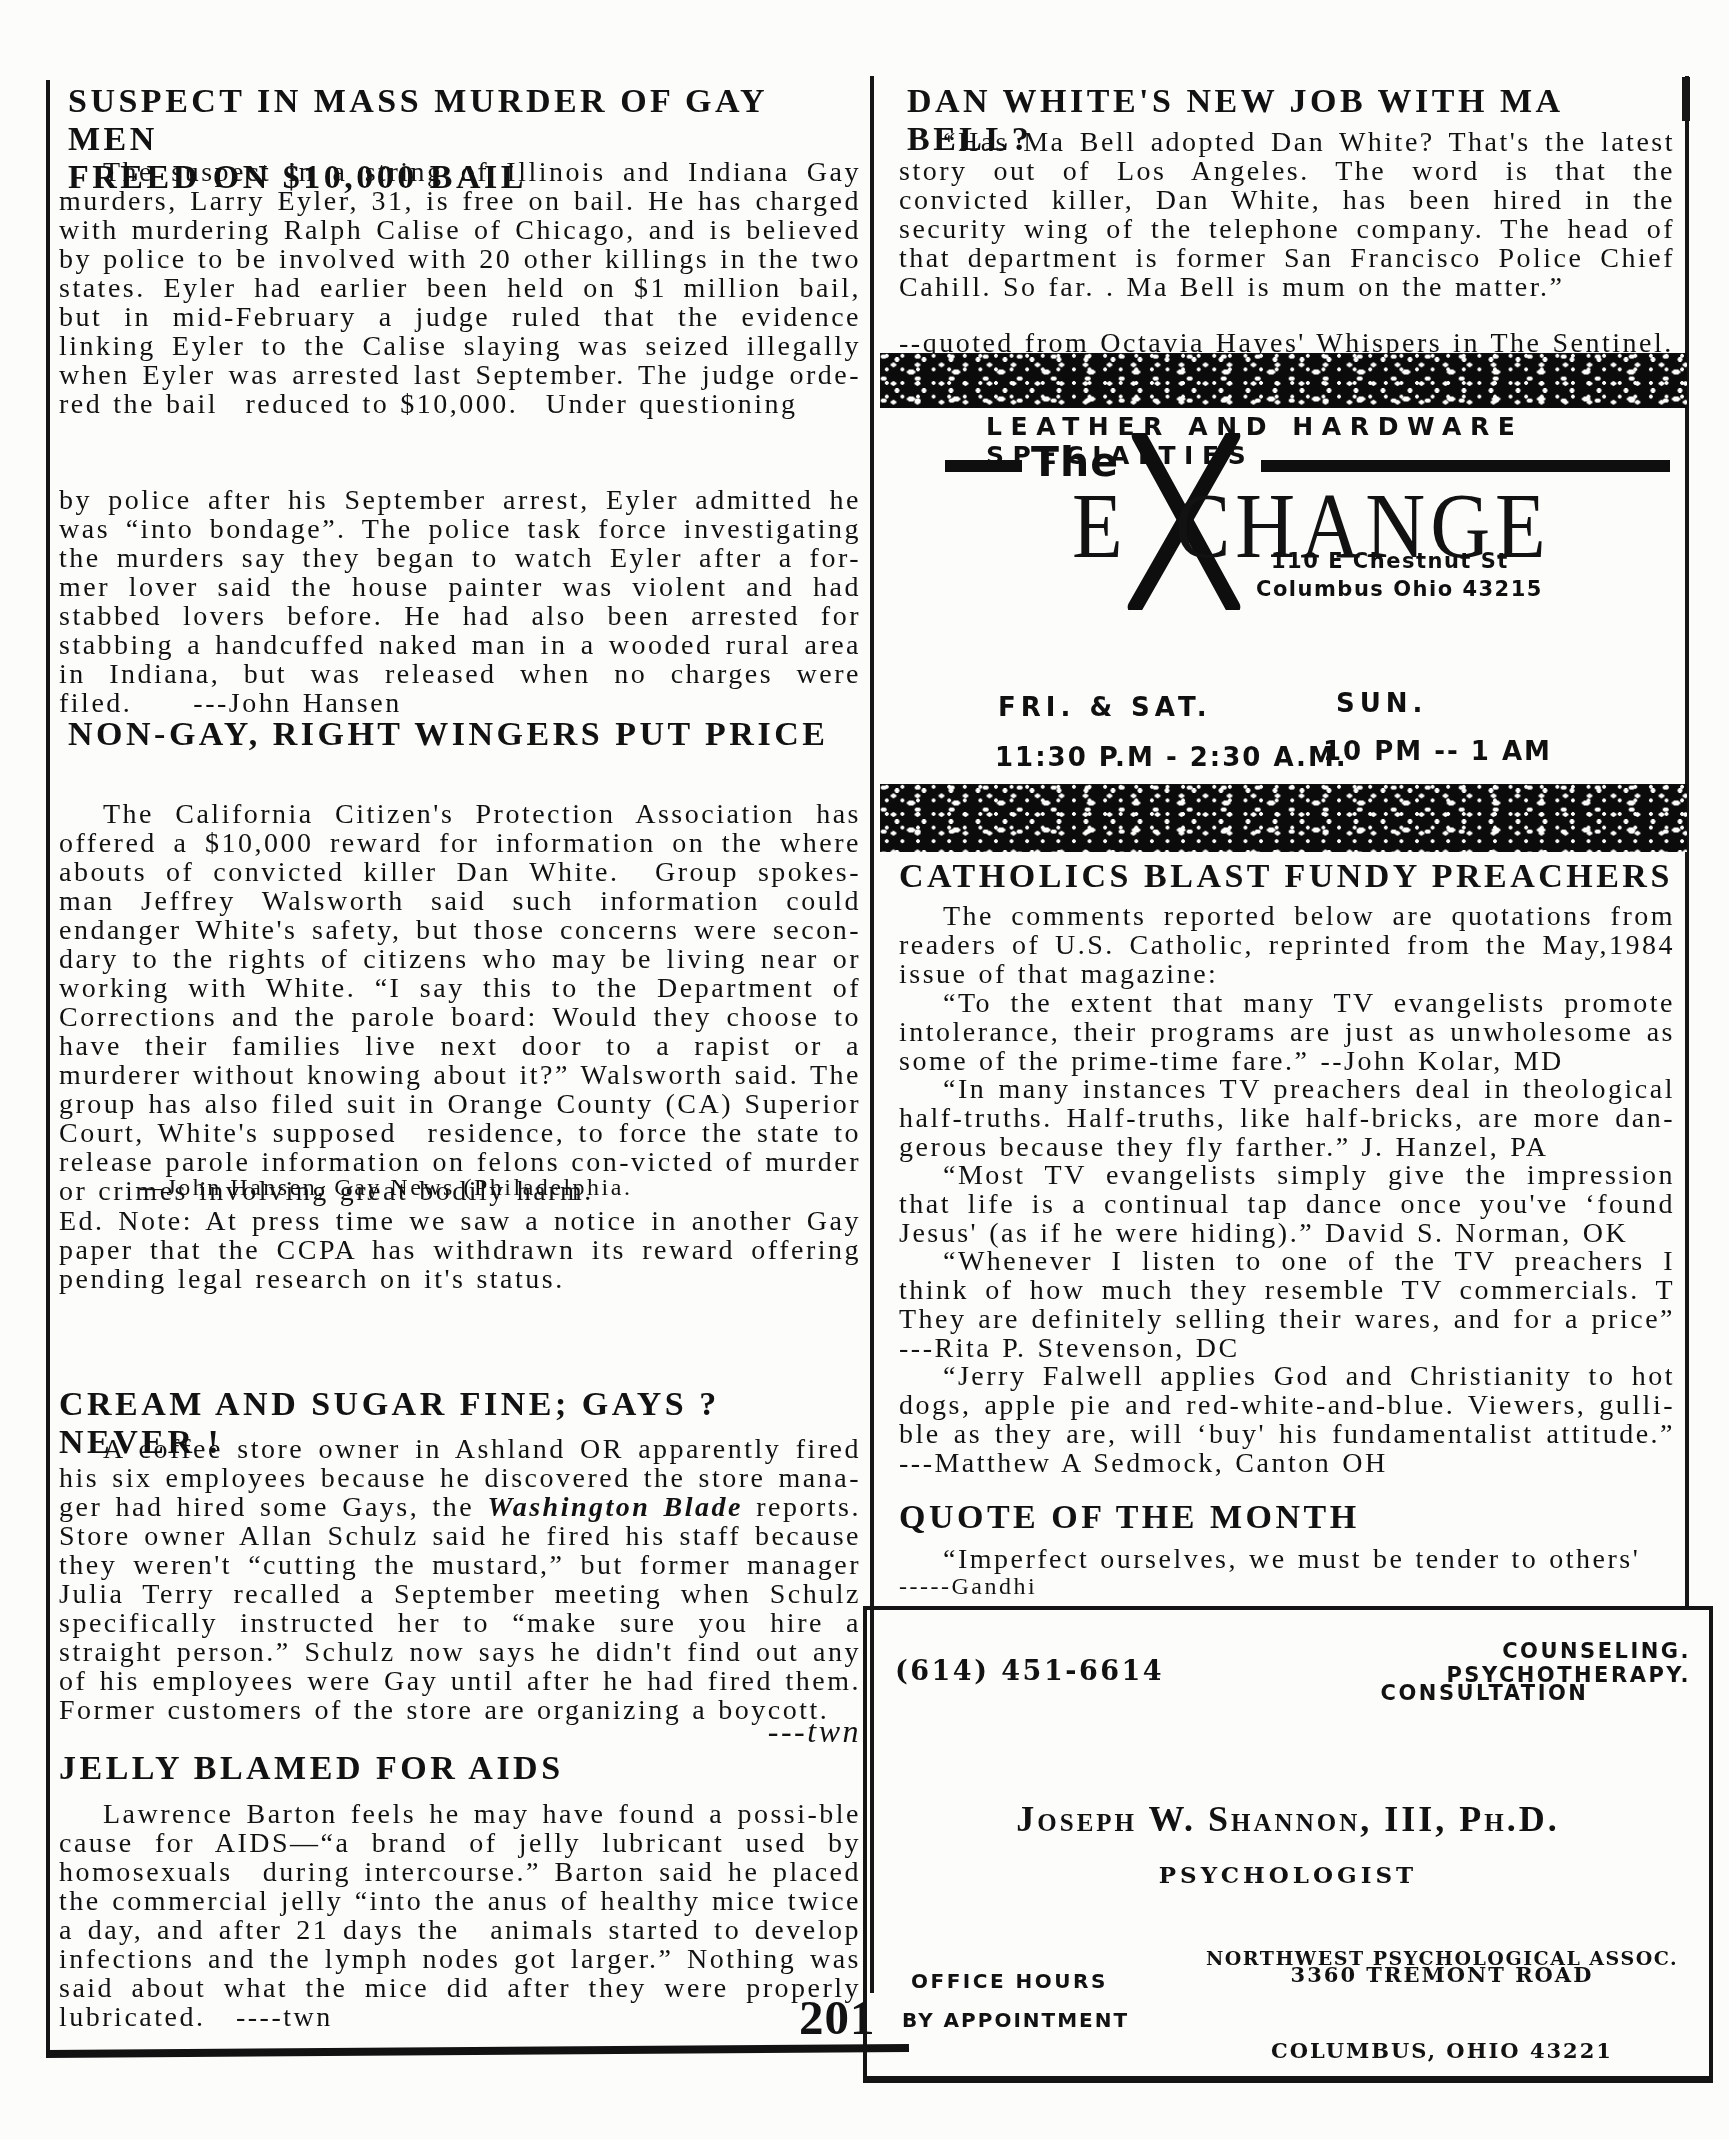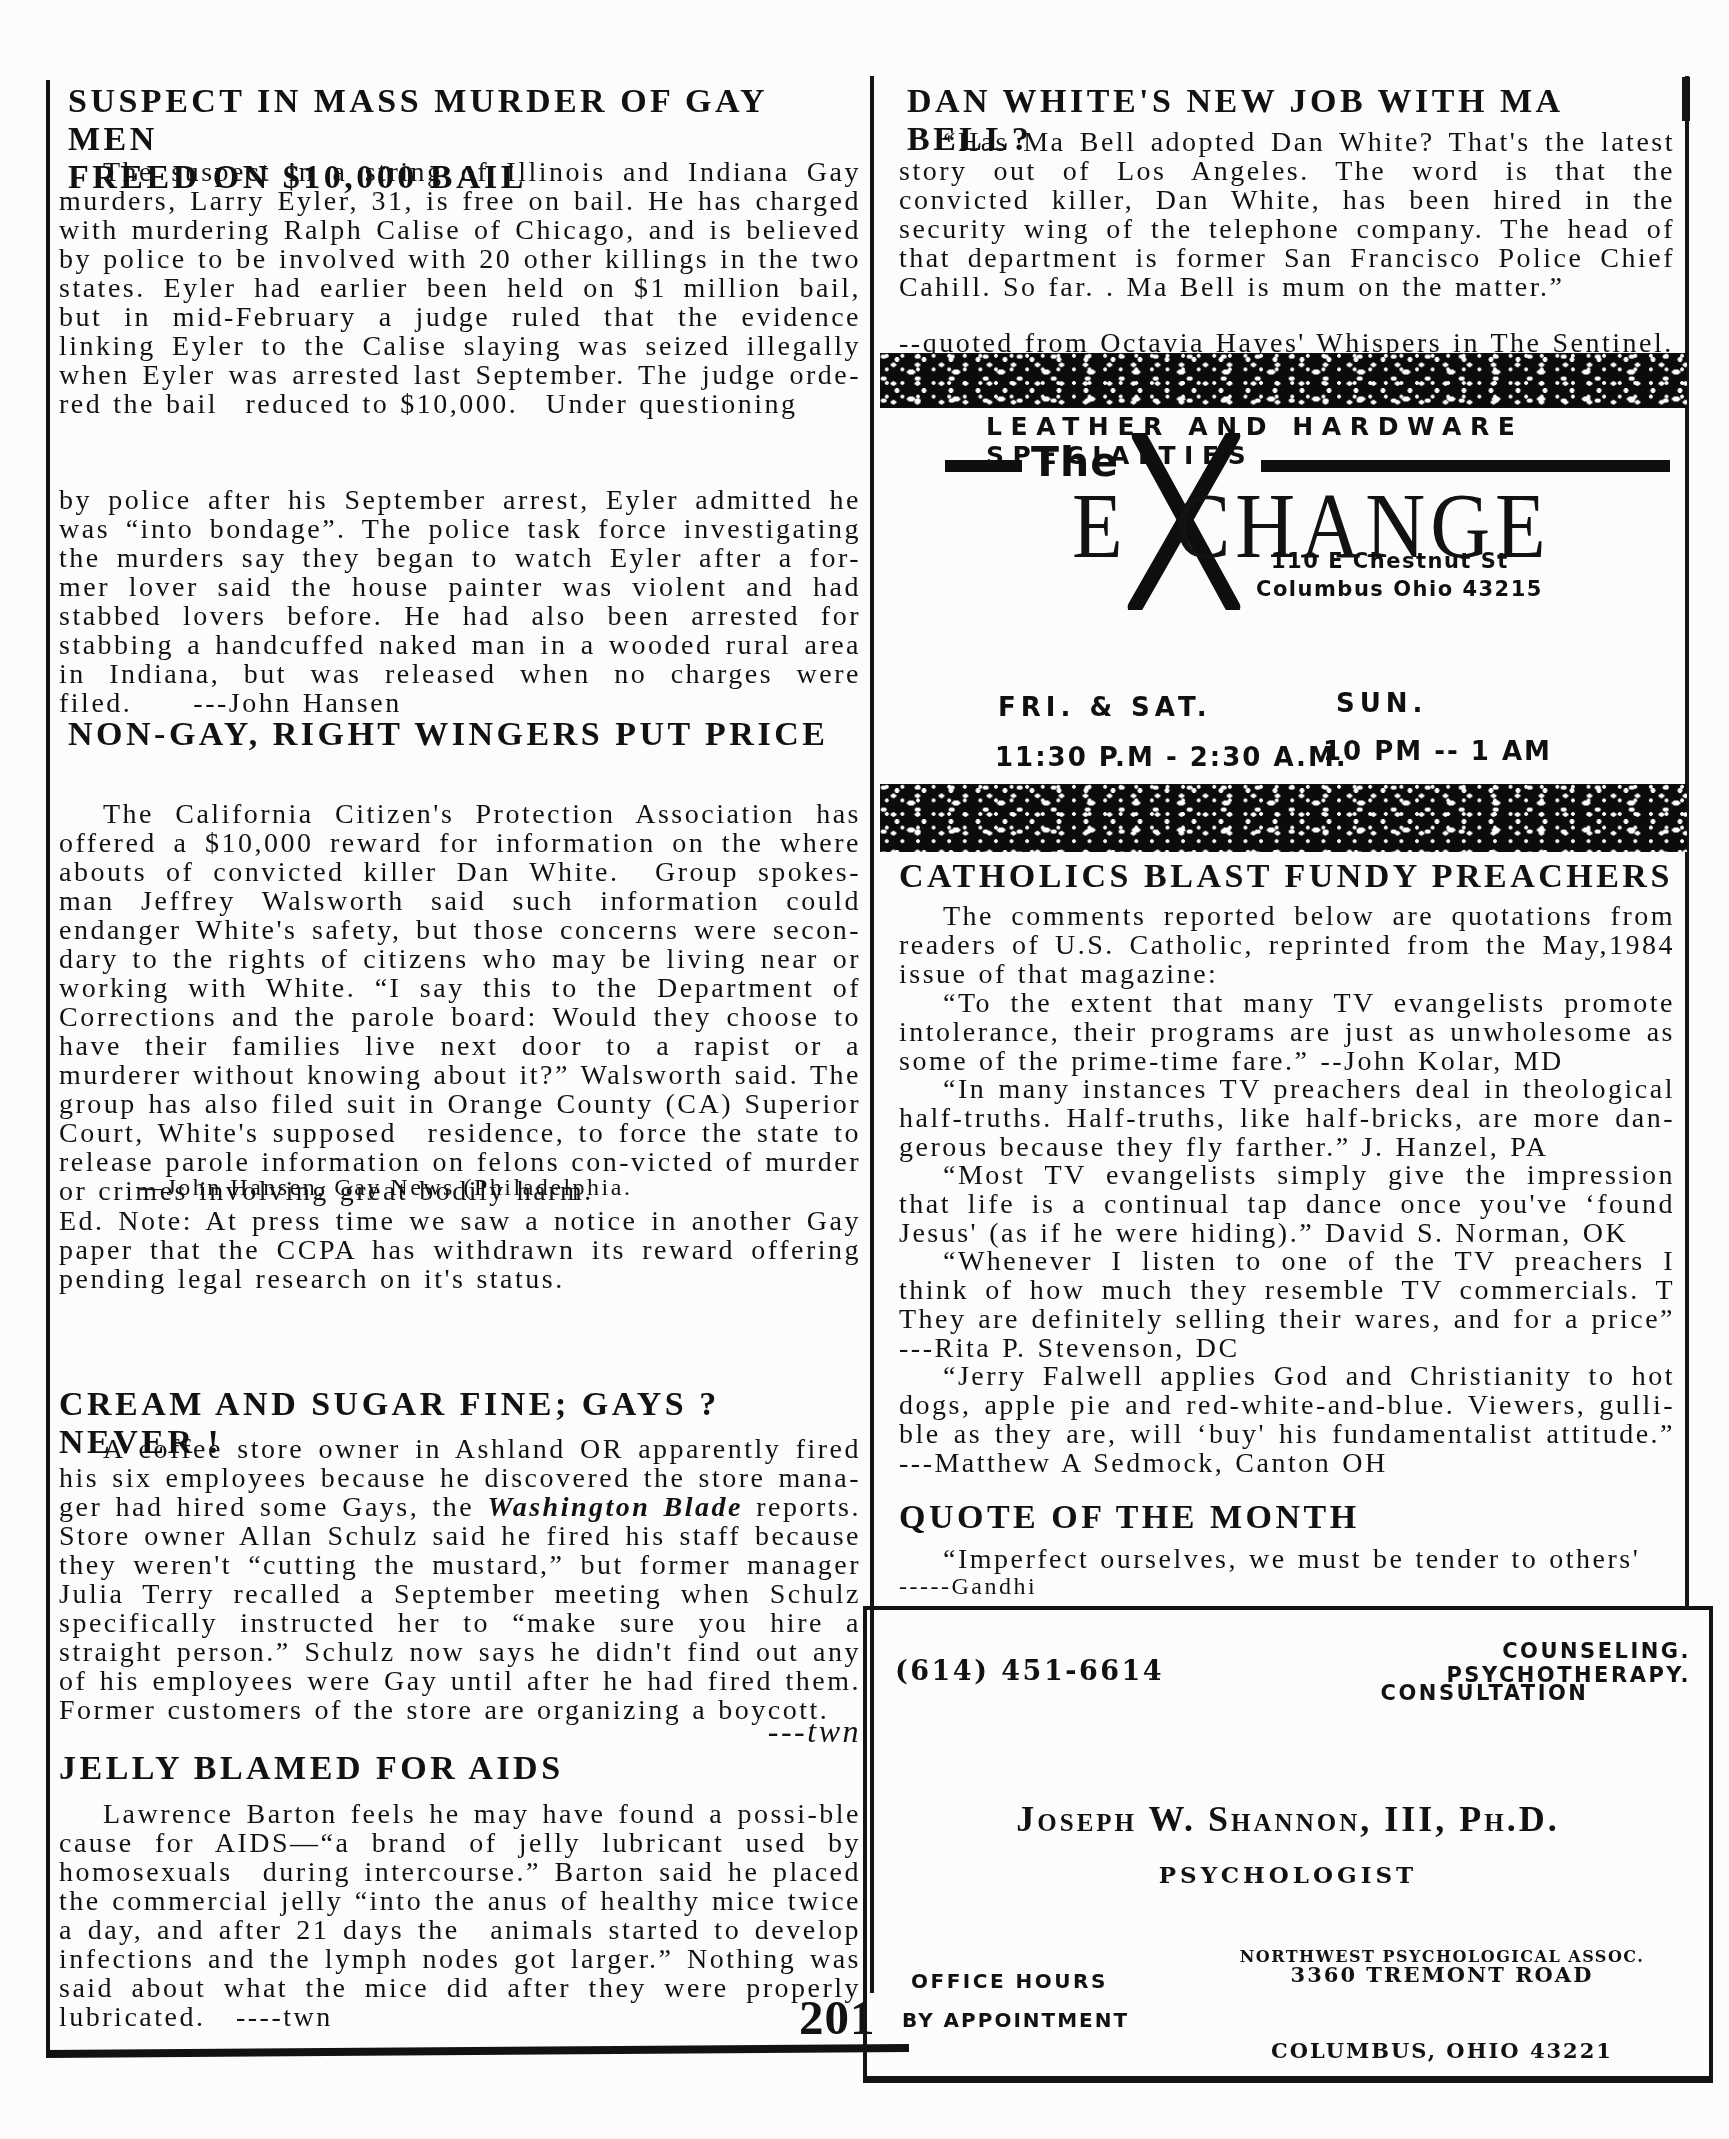--- a/index.html
+++ b/index.html
@@ -156,19 +156,19 @@
     <div class="abs shan-serif" style="left:28px;top:45px;font-size:27px;letter-spacing:2.5px;">(614) 451-6614</div>
     <div class="abs shan-sans" style="left:411px;top:29px;width:413px;text-align:right;font-size:21px;letter-spacing:2.5px;">COUNSELING. PSYCHOTHERAPY.</div>
     <div class="abs shan-sans" style="left:411px;top:71px;width:413px;text-align:center;font-size:21px;letter-spacing:2.5px;">CONSULTATION</div>
 
     <div class="abs" style="left:0;top:188px;width:842px;text-align:center;font-variant:small-caps;font-weight:700;font-size:36px;letter-spacing:3px;font-family:'Liberation Serif',serif;">Joseph W. Shannon, III, Ph.D.</div>
     <div class="abs shan-serif" style="left:0;top:251px;width:842px;text-align:center;font-size:23px;letter-spacing:4px;">PSYCHOLOGIST</div>
 
     <div class="abs shan-sans" style="left:44px;top:359px;font-size:20px;letter-spacing:2.5px;">OFFICE HOURS</div>
     <div class="abs shan-sans" style="left:35px;top:398px;font-size:20px;letter-spacing:2px;">BY APPOINTMENT</div>
 
-    <div class="abs shan-serif" style="left:313px;top:337px;width:524px;text-align:center;font-size:16px;letter-spacing:1.5px;">NORTHWEST PSYCHOLOGICAL ASSOC.</div>
+    <div class="abs shan-serif" style="left:313px;top:337px;width:524px;text-align:center;font-size:19px;letter-spacing:1.5px;">NORTHWEST PSYCHOLOGICAL ASSOC.</div>
     <div class="abs shan-serif" style="left:313px;top:352px;width:524px;text-align:center;font-size:21px;letter-spacing:2px;">3360 TREMONT ROAD</div>
     <div class="abs shan-serif" style="left:313px;top:407px;width:524px;text-align:center;font-size:21px;letter-spacing:2px;margin-top:21px;">COLUMBUS, OHIO 43221</div>
   </div>
 
 </div>
 
 
 </body></html>

